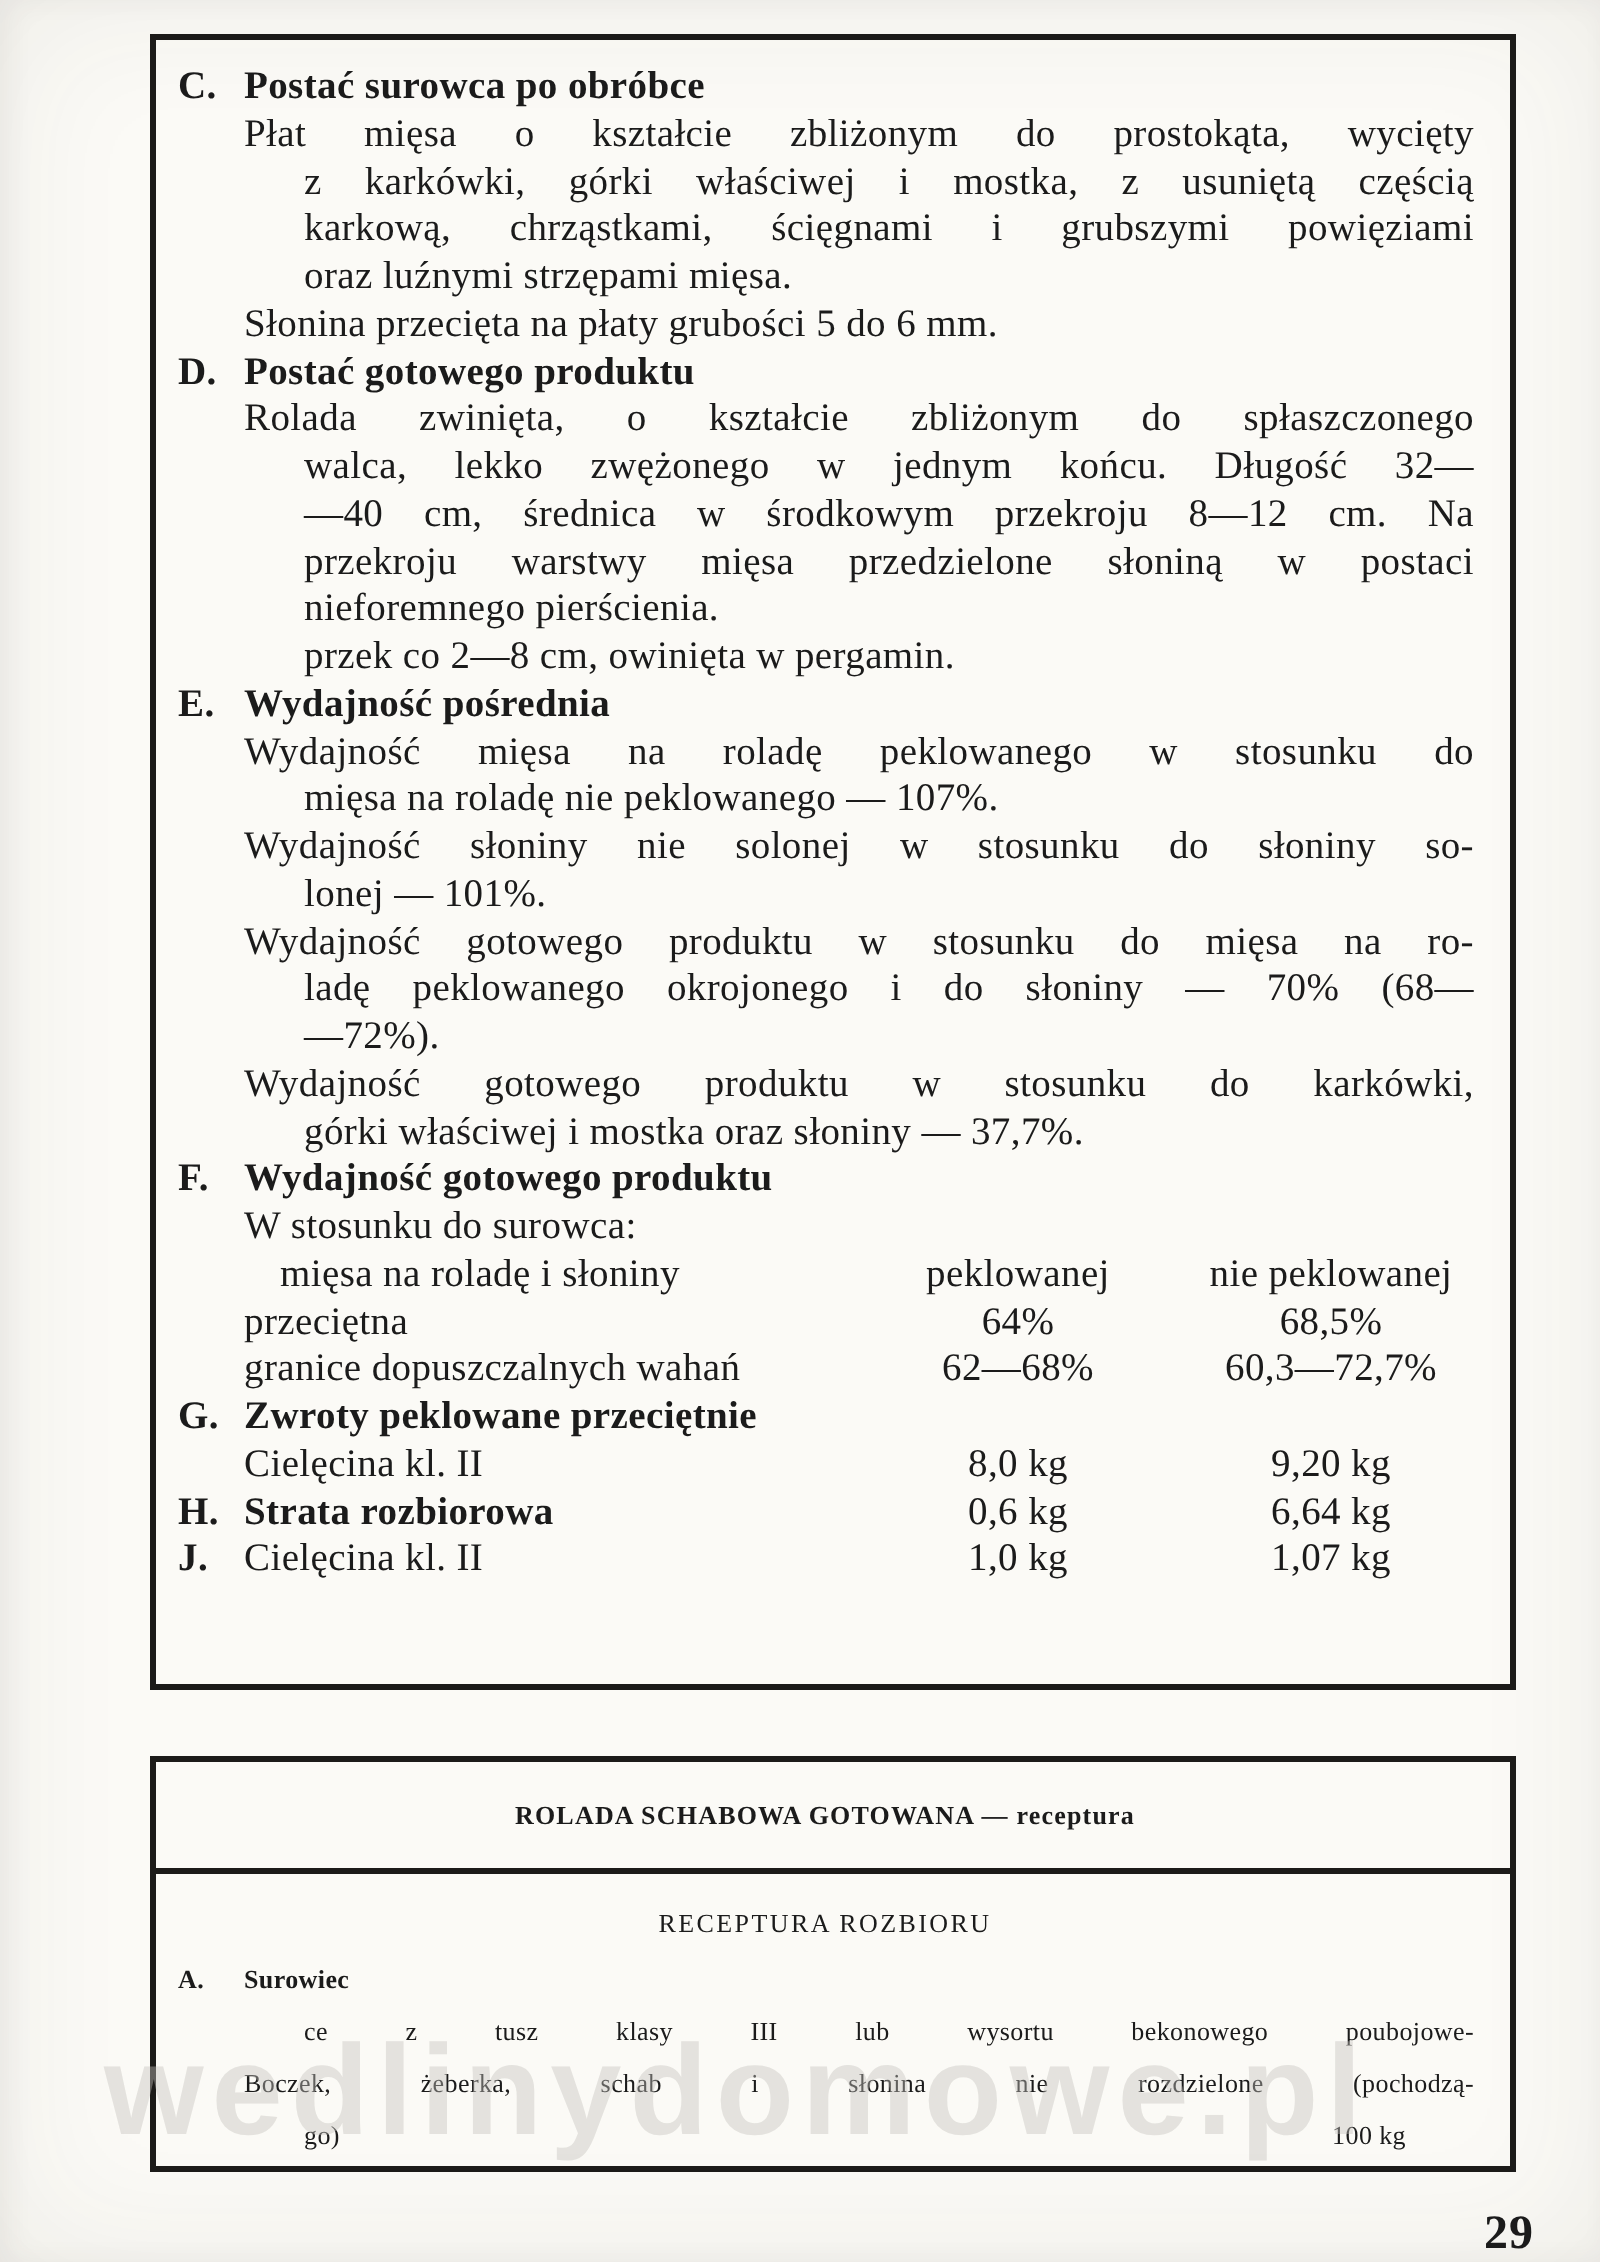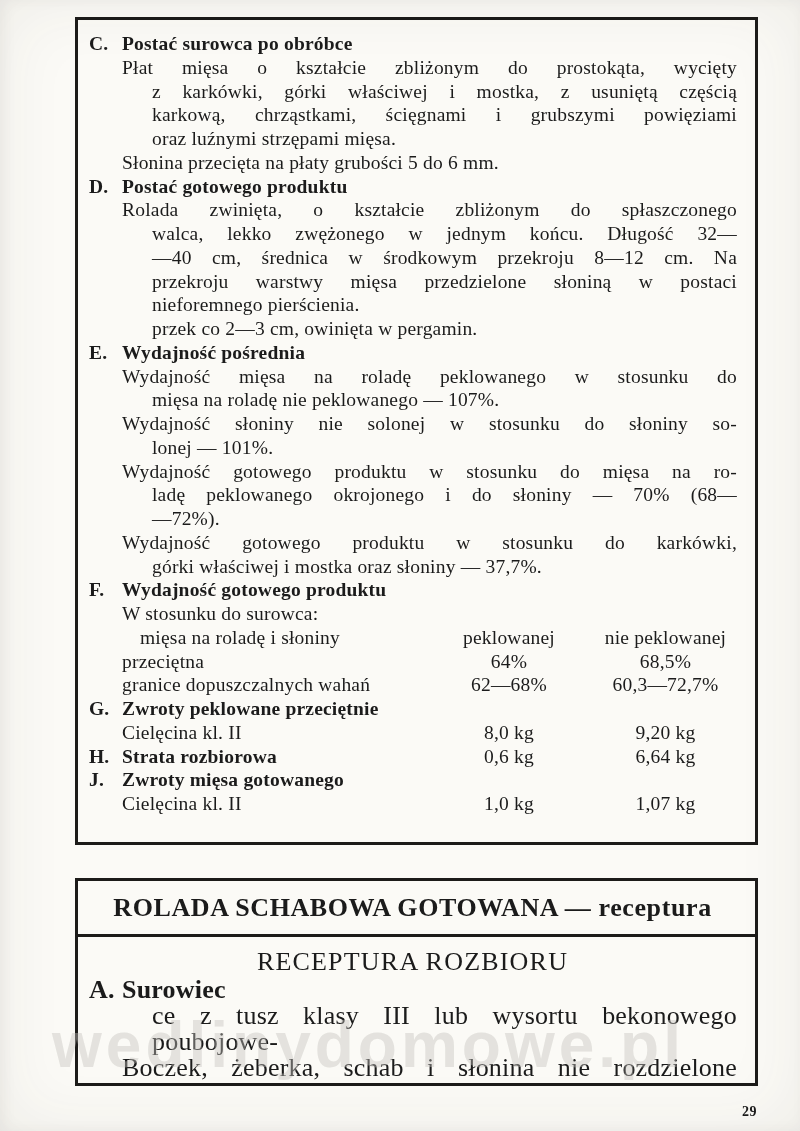--- a/index.html
+++ b/index.html
@@ -19,21 +19,21 @@
     border:3px solid #1c1b19;
   }
   .top-box{
     top:17px;height:828px;
     padding:12px 18px 6px 10px;
     font-size:19.5px;line-height:23.75px;letter-spacing:0.2px;
     overflow:hidden;
   }
   .bottom-box{
     top:878px;height:208px;
-    font-size:26px;line-height:26px;letter-spacing:0.2px;
+    font-size:13px;line-height:26px;letter-spacing:0.2px;
     padding:0 18px 0 10px;
     overflow:hidden;
   }
   .sec{position:relative;padding-left:34px;}
   .lbl{
     position:absolute;left:1px;top:0;
     font-weight:bold;
   }
   .hd{font-weight:bold;}
   .ln{
@@ -61,21 +61,21 @@
   .watermark{
     position:absolute;left:52px;width:700px;top:1008px;
     font-family:"Liberation Sans","DejaVu Sans",sans-serif;
     font-weight:bold;font-size:64px;letter-spacing:4px;
     color:rgba(195,193,188,0.42);
     text-align:left;white-space:nowrap;
     z-index:5;pointer-events:none;
   }
   .page-num{
     position:absolute;left:742px;top:1104px;
-    font-weight:bold;font-size:14px;letter-spacing:0.5px;
+    font-weight:bold;font-size:24px;letter-spacing:0.5px;
   }
 </style>
 </head>
 <body>
 
 <div class="page">
 
   <div class="box top-box">
 
     <div class="sec">
@@ -89,21 +89,21 @@
     </div>
 
     <div class="sec">
       <span class="lbl">D.</span>
       <div class="hd">Postać gotowego produktu</div>
       <div class="ln ln-first">Rolada zwinięta, o kształcie zbliżonym do spłaszczonego</div>
       <div class="ln">walca, lekko zwężonego w jednym końcu. Długość 32—</div>
       <div class="ln">—40 cm, średnica w środkowym przekroju 8—12 cm. Na</div>
       <div class="ln">przekroju warstwy mięsa przedzielone słoniną w postaci</div>
       <div class="ln ln-last">nieforemnego pierścienia.</div>
-      <div class="ln ln-last">przek co 2—3 cm, owinięta w pergamin.</div>
+      <div class="ln ln-last">przek co 2—8 cm, owinięta w pergamin.</div>
     </div>
 
     <div class="sec">
       <span class="lbl">E.</span>
       <div class="hd">Wydajność pośrednia</div>
       <div class="ln ln-first">Wydajność mięsa na roladę peklowanego w stosunku do</div>
       <div class="ln ln-last">mięsa na roladę nie peklowanego — 107%.</div>
       <div class="ln ln-first">Wydajność słoniny nie solonej w stosunku do słoniny so-</div>
       <div class="ln ln-last">lonej — 101%.</div>
       <div class="ln ln-first">Wydajność gotowego produktu w stosunku do mięsa na ro-</div>
@@ -148,21 +148,20 @@
       <span class="lbl">H.</span>
       <div class="trow">
         <div class="tname hd">Strata rozbiorowa</div>
         <div class="tc1">0,6 kg</div>
         <div class="tc2">6,64 kg</div>
       </div>
     </div>
 
     <div class="sec">
       <span class="lbl">J.</span>
-      <div class="hd">Zwroty mięsa gotowanego</div>
       <div class="trow">
         <div class="tname">Cielęcina kl. II</div>
         <div class="tc1">1,0 kg</div>
         <div class="tc2">1,07 kg</div>
       </div>
     </div>
 
   </div>
 
   <div class="box bottom-box">

